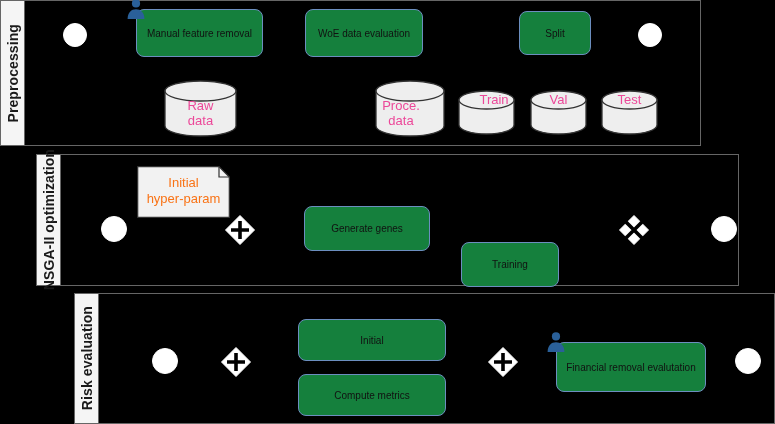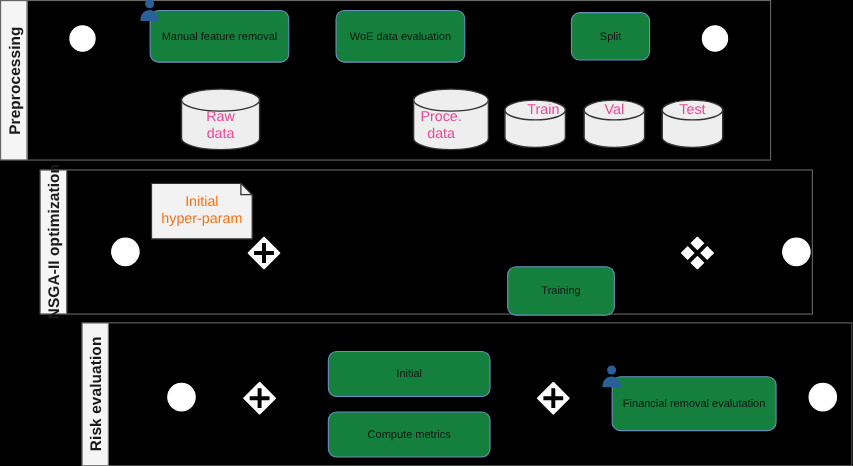--- a/index.html
+++ b/index.html
@@ -155,20 +155,23 @@
             <path d="M15,0.5 L29.5,15 L15,29.5 L0.5,15 Z" fill="#fff" stroke="#fff" stroke-width="1"></path>
             <path d="M15,6 L15,24 M6,15 L24,15" stroke="#000" stroke-width="3.6" fill="none"></path>
           </svg>
         </div>
         <div class="gw" style="left: 558px; top: 60px; width: 30px; height: 30px;">
           <svg width="30" height="30" viewBox="0 0 30 30">
             <path d="M15,0.5 L29.5,15 L15,29.5 L0.5,15 Z" fill="#fff" stroke="#fff" stroke-width="1"></path>
             <path d="M8,8 L22,22 M22,8 L8,22" stroke="#000" stroke-width="3.6" fill="none" stroke-linecap="square"></path>
           </svg>
         </div>
+        <div class="task" style="left: 243px; top: 51px; width: 126px; height: 45px;">
+          <span>Generate genes</span>
+        </div>
         <div class="task" style="left: 400px; top: 51px; width: 98px; height: 45px; margin-top: 36px;">
           <span>Training</span>
         </div>
       </div>
     </div>
     <div class="lane" style="left: 74px; top: 293px; width: 701px; height: 131px;">
       <div class="lane-header">
         <span>Risk evaluation</span>
       </div>
       <div class="lane-body">

